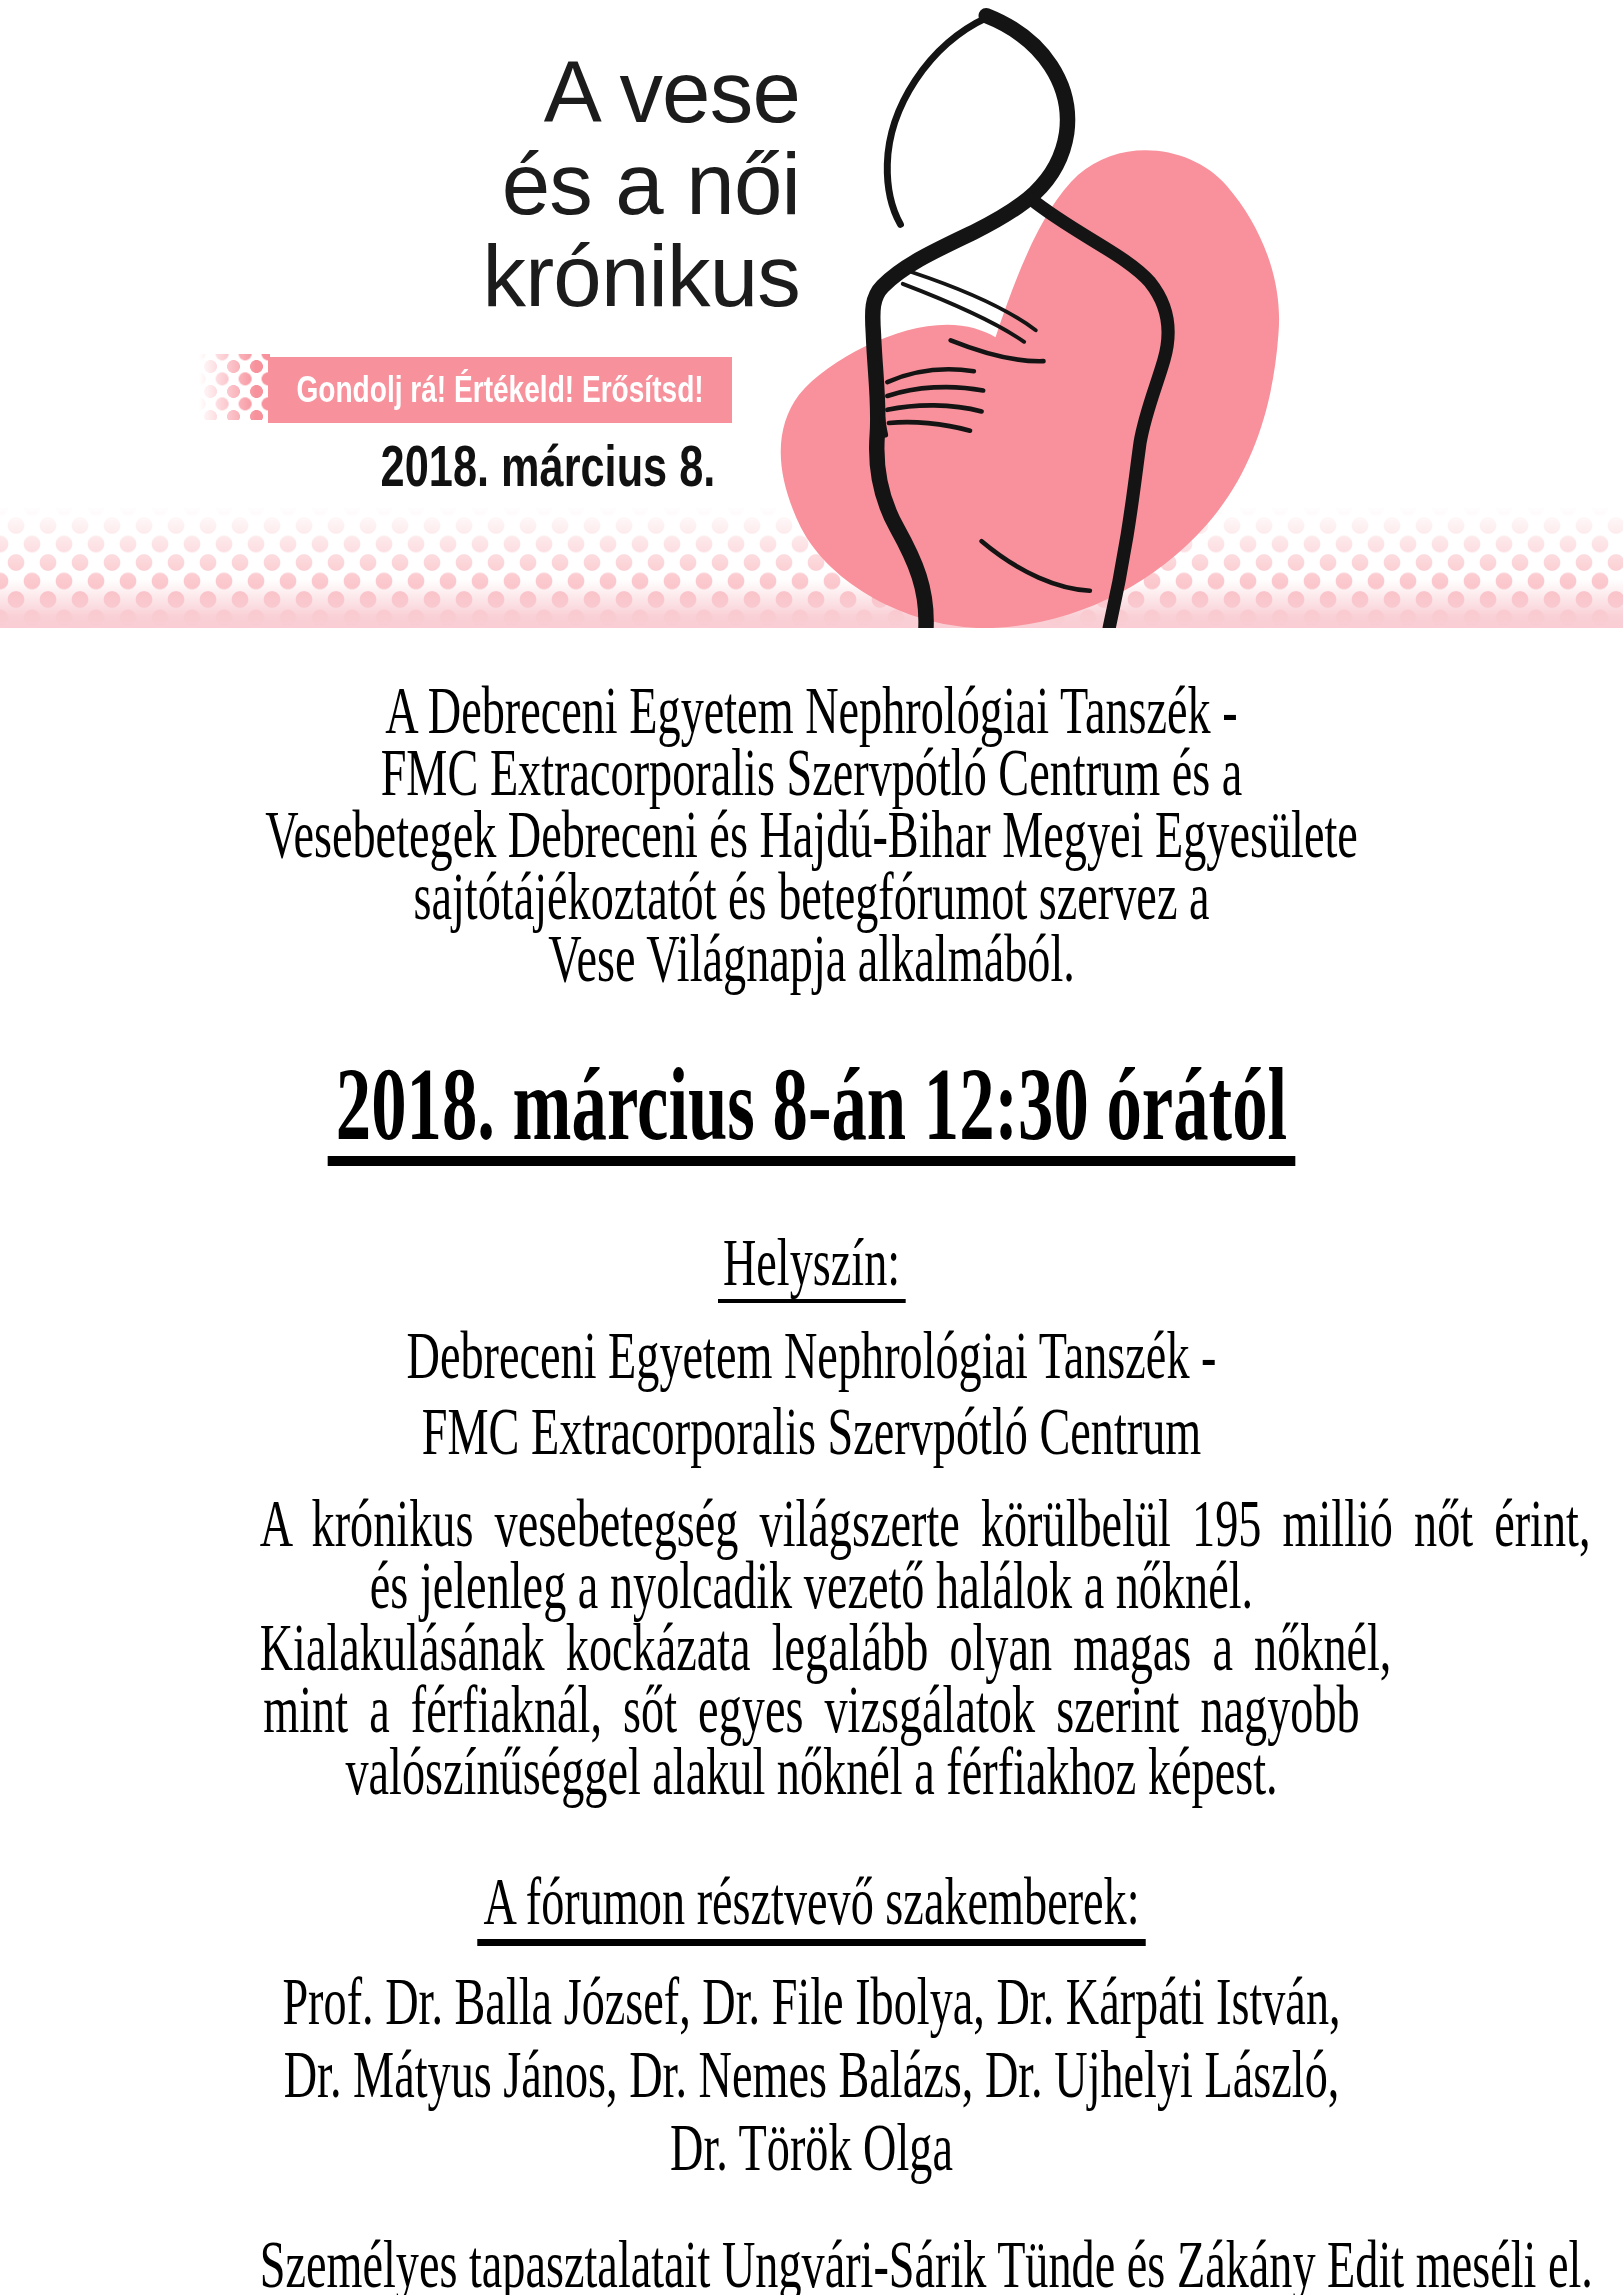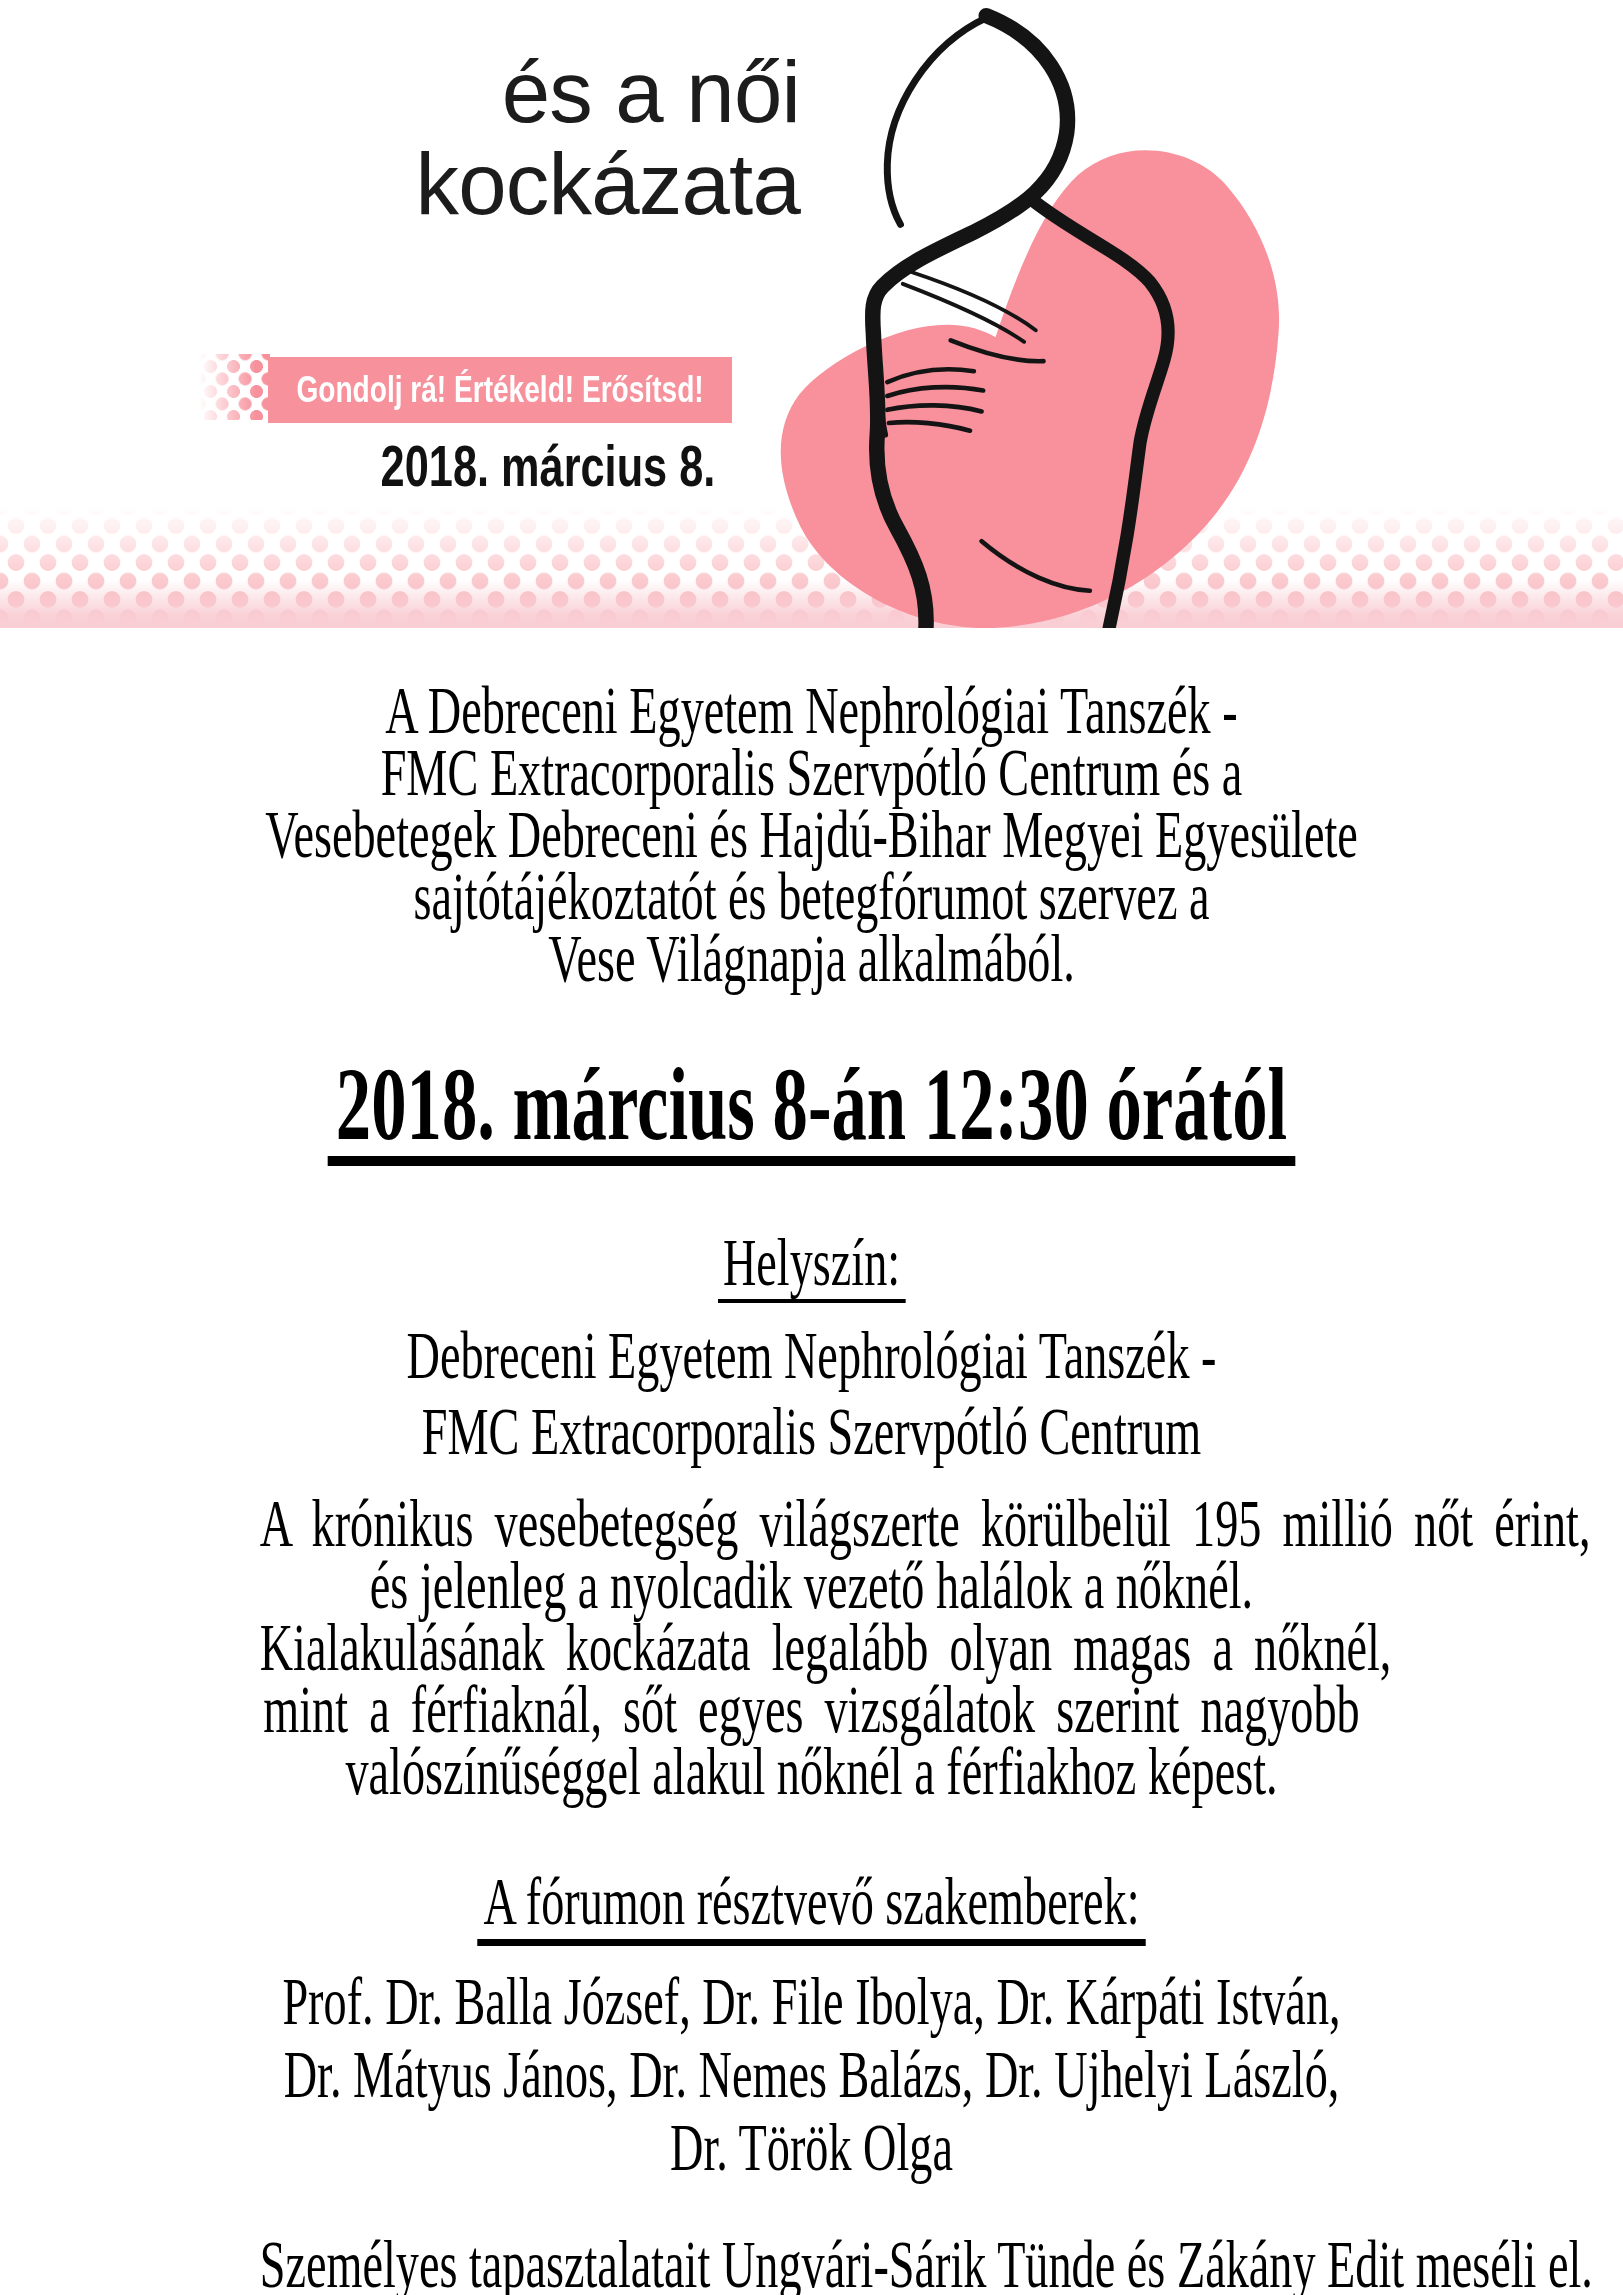--- a/index.html
+++ b/index.html
@@ -69,22 +69,23 @@
   .closing{margin-top:45px;font-size:68px;line-height:70px;}
   .ws{word-spacing:14px;}
   .line{display:block;}
 </style>
 </head>
 <body>
 
 <div class="header">
 
   <div class="title-block">
+    <span class="line">A vese</span>
     <span class="line">és a női</span>
-    <span class="line">kockázata</span>
+    <span class="line">krónikus</span>
   </div>
 
   <svg class="figure-svg" viewBox="0 0 740 812" xmlns="http://www.w3.org/2000/svg">
 
     <path fill="#F8919B" d="
       M 328,436
       C 360,340 392,266 435,226
       C 492,176 582,188 627,240
       C 673,293 700,364 694,432
       C 687,527 660,612 600,680

